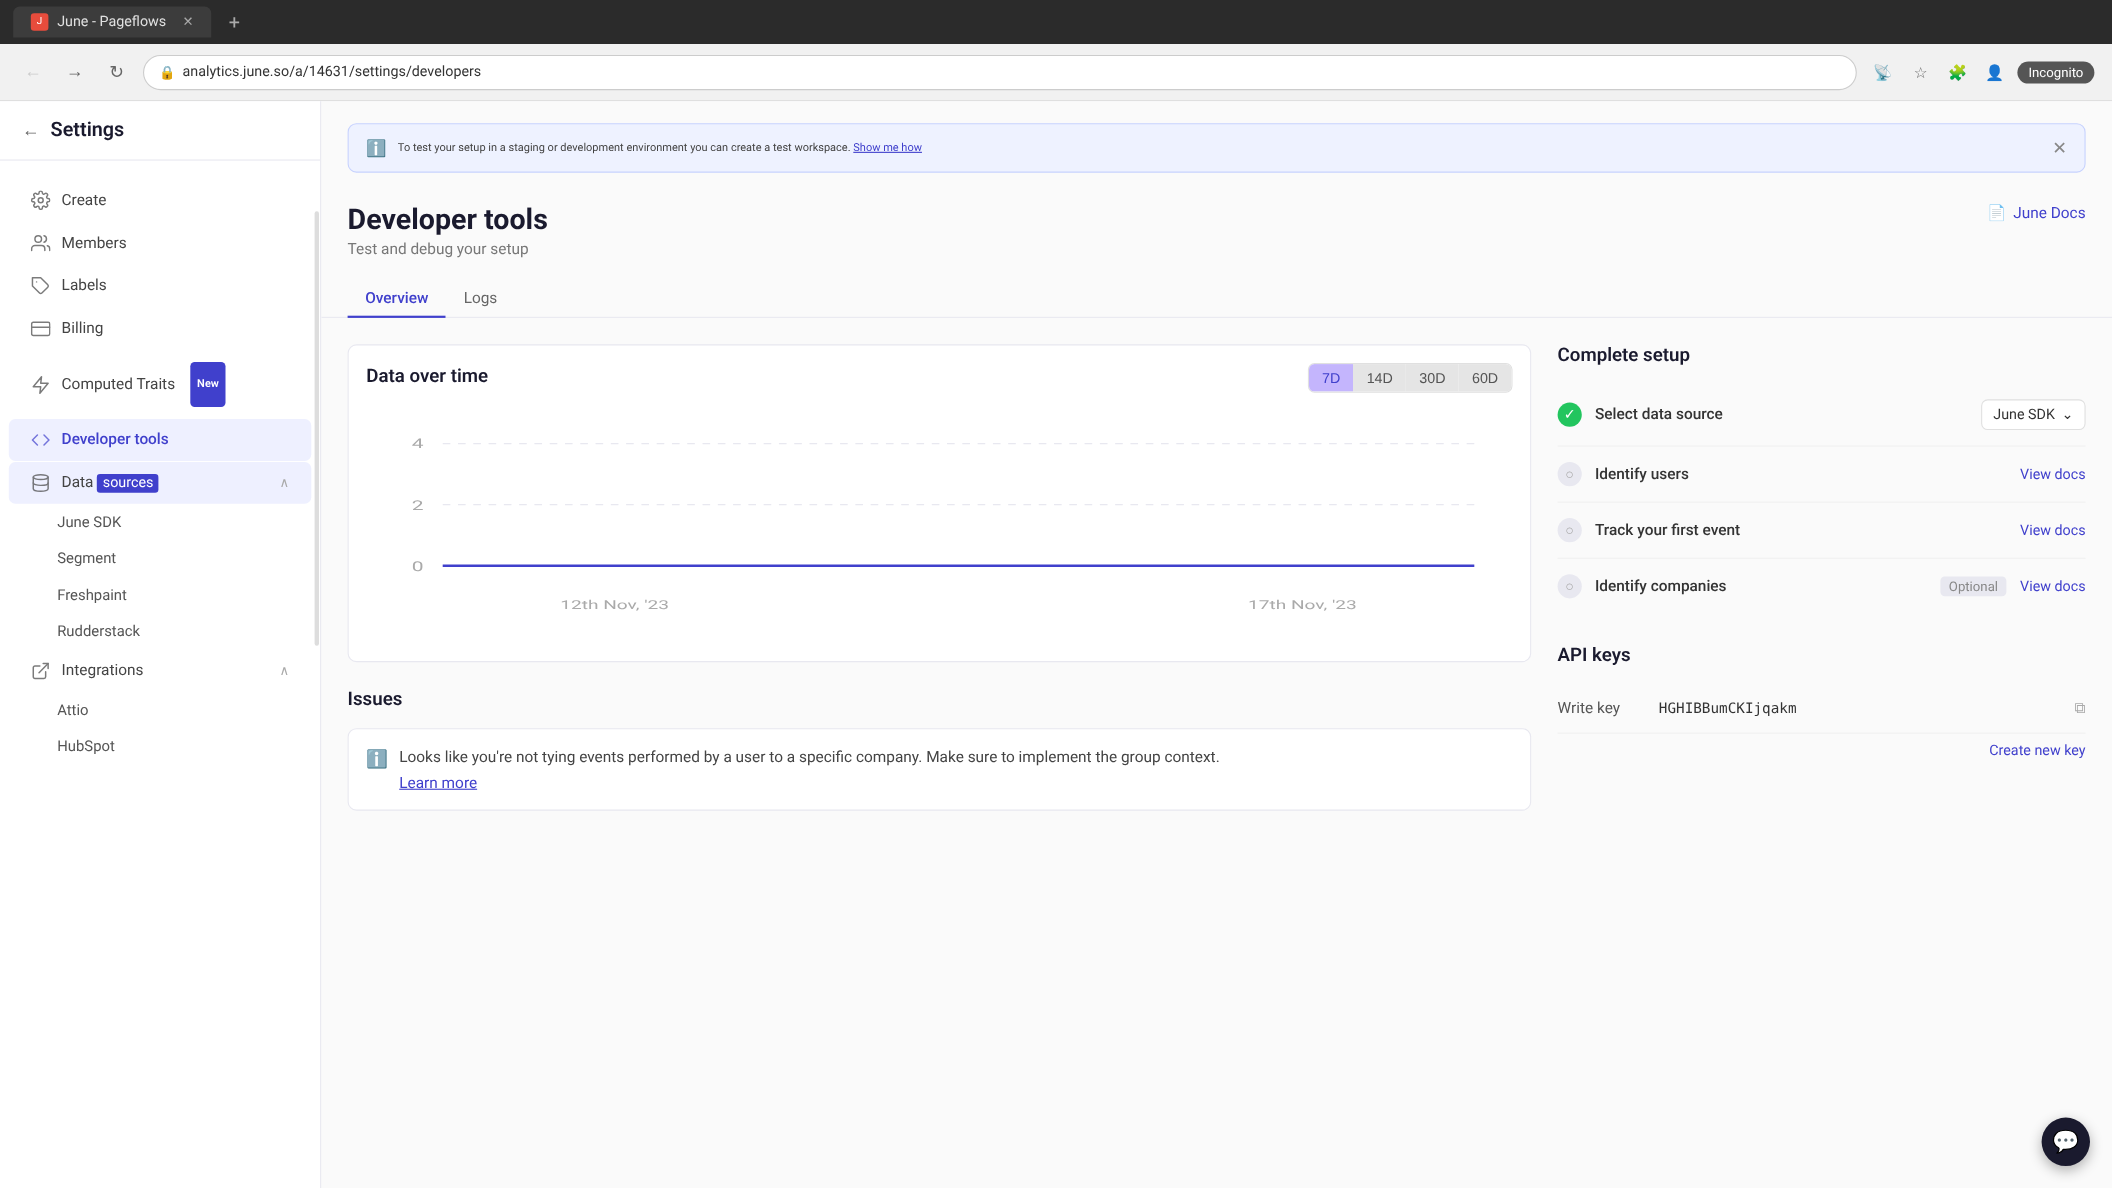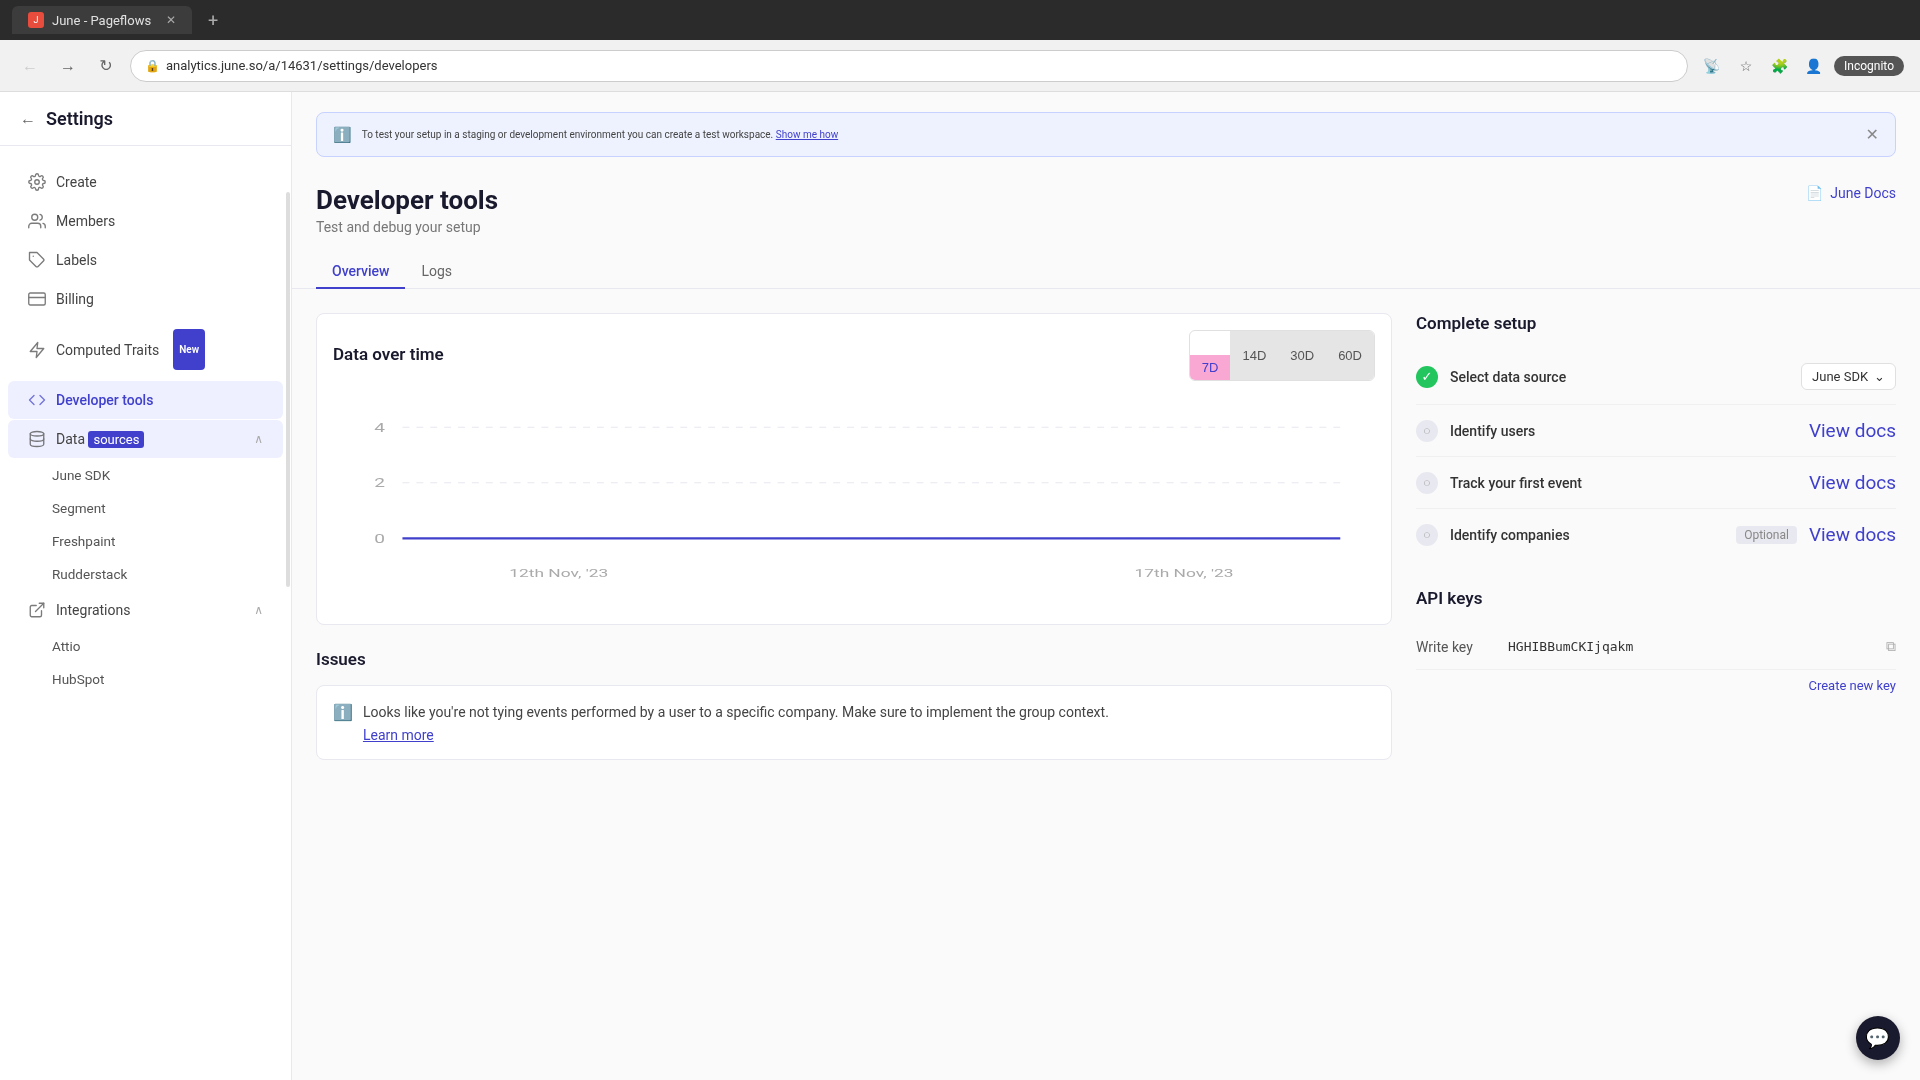--- a/index.html
+++ b/index.html
@@ -64,21 +64,21 @@
     .tab { padding: 8px 16px; cursor: pointer; color: #666; font-size: 14px; border-bottom: 2px solid transparent; margin-bottom: -1px; }
     .tab.active { color: #4040cc; border-bottom-color: #4040cc; font-weight: 500; }
 
     
     .content-grid { display: grid; grid-template-columns: 1fr 480px; gap: 24px; padding: 24px; }
 
     
     .section-title { font-size: 17px; font-weight: 600; color: #1a1a2e; margin-bottom: 16px; }
     .chart-controls { display: flex; gap: 0; margin-bottom: 12px; margin-left: auto; width: fit-content; border: 1px solid #e0e0e0; border-radius: 6px; overflow: hidden; }
     .chart-btn { padding: 5px 12px; background: #e5e5e5; border: none; cursor: pointer; font-size: 13px; color: #555; }
-    .chart-btn.active { background: #f9a8d4; color: #4040cc; font-weight: 500; margin-top: 24px; }
+    .chart-btn.active { background: #c4b5fd; color: #4040cc; font-weight: 500; }
     .chart-header { display: flex; align-items: center; justify-content: space-between; margin-bottom: 12px; }
 
     .chart-area { border: 1px solid #e8e8f0; border-radius: 8px; background: white; padding: 16px; }
     .chart-svg { width: 100%; height: 200px; }
 
     
     .issues-section { margin-top: 24px; }
     .issue-item { background: white; border: 1px solid #e8e8f0; border-radius: 8px; padding: 16px; display: flex; gap: 10px; }
     .issue-icon { color: #aaa; font-size: 16px; flex-shrink: 0; margin-top: 1px; }
     .issue-text { color: #444; font-size: 14px; line-height: 1.5; }
@@ -88,21 +88,21 @@
     .setup-section { }
     .setup-item { display: flex; align-items: center; gap: 12px; padding: 14px 0; border-bottom: 1px solid #f0f0f0; }
     .setup-item:last-child { border-bottom: none; }
     .check-icon { width: 22px; height: 22px; border-radius: 50%; flex-shrink: 0; display: flex; align-items: center; justify-content: center; font-size: 13px; }
     .check-icon.done { background: #22c55e; color: white; }
     .check-icon.pending { background: #e8e8f0; color: #aaa; }
     .setup-label { flex: 1; color: #333; font-size: 14px; font-weight: 500; }
     .setup-badge { background: #e8e8f0; color: #888; border-radius: 4px; font-size: 12px; padding: 2px 8px; }
     .setup-action { display: flex; align-items: center; gap: 8px; }
     .source-select { border: 1px solid #e0e0e0; border-radius: 6px; padding: 5px 10px; font-size: 13px; color: #333; background: white; cursor: pointer; display: flex; align-items: center; gap: 6px; }
-    .view-docs-link { color: #4040cc; font-size: 19px; cursor: pointer; text-decoration: none; white-space: nowrap; }
+    .view-docs-link { color: #4040cc; font-size: 13px; cursor: pointer; text-decoration: none; white-space: nowrap; }
 
     
     .api-keys-section { margin-top: 28px; }
     .api-key-row { display: flex; align-items: center; gap: 12px; padding: 14px 0; border-bottom: 1px solid #f0f0f0; }
     .api-key-label { color: #555; font-size: 14px; min-width: 80px; }
     .api-key-value { flex: 1; font-family: monospace; font-size: 13px; color: #333; }
     .copy-icon { color: #aaa; cursor: pointer; font-size: 14px; }
     .create-key-link { color: #4040cc; font-size: 13px; cursor: pointer; text-decoration: none; margin-top: 8px; display: block; text-align: right; }
 
     

